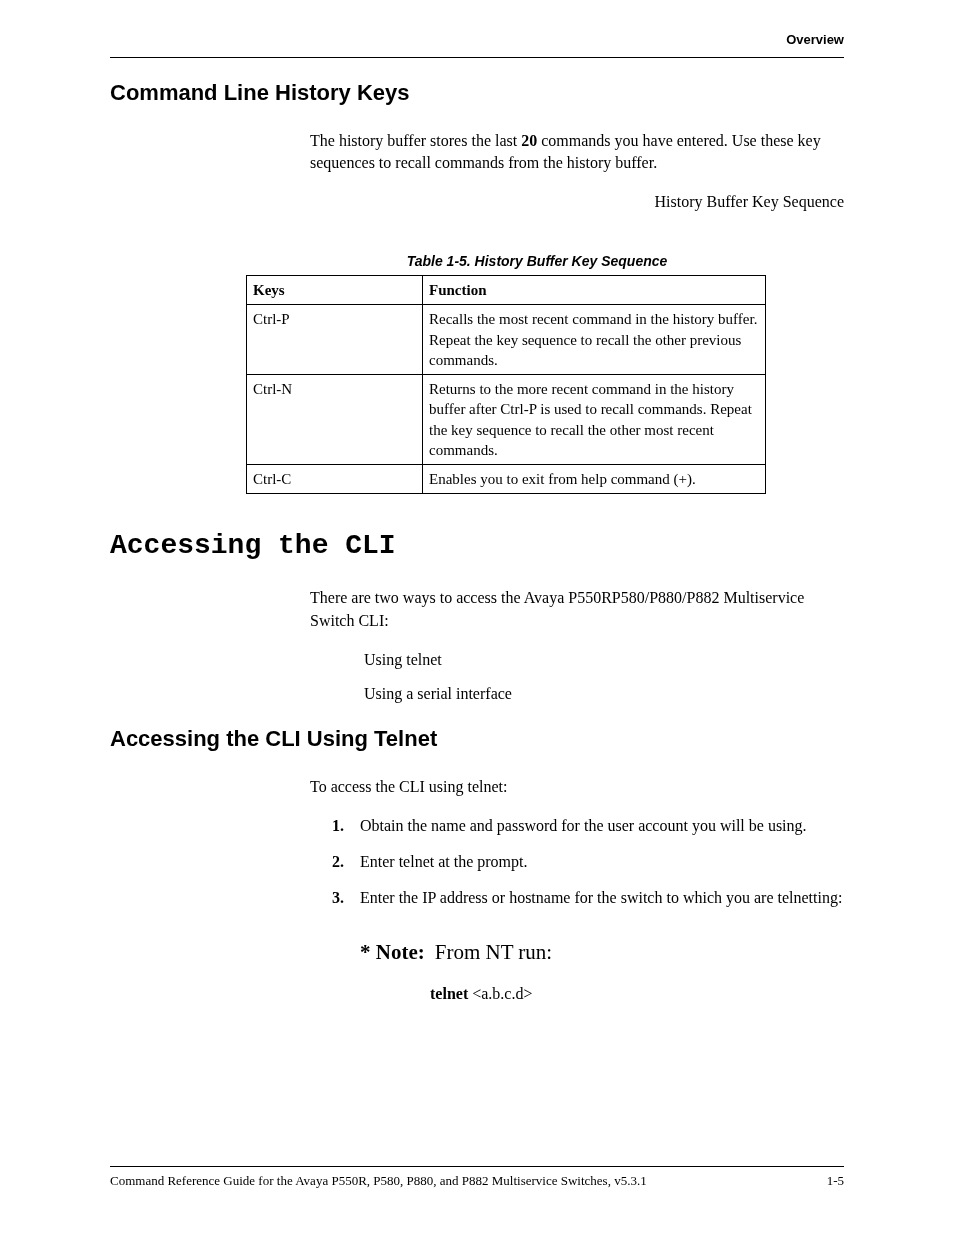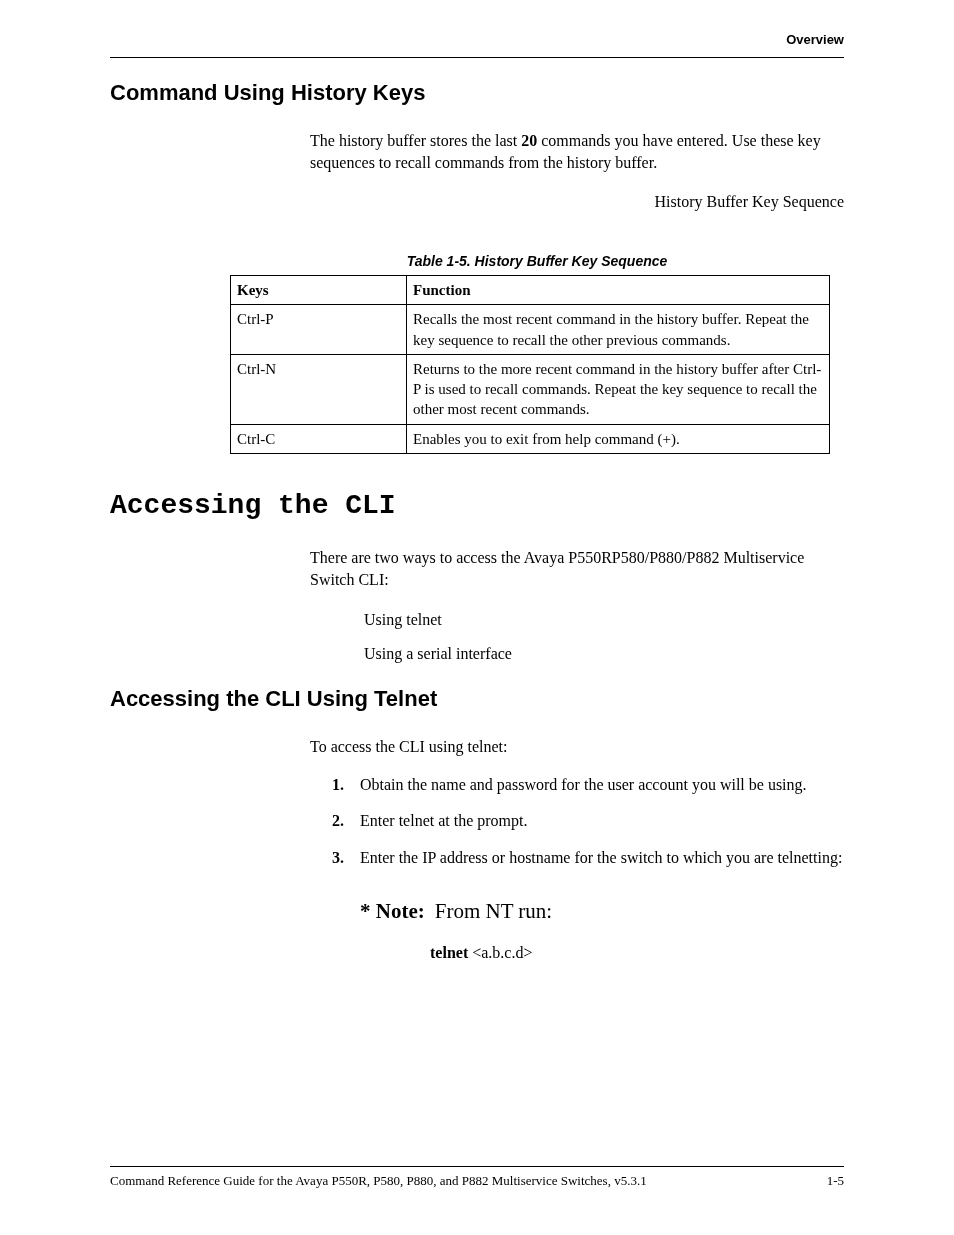--- a/index.html
+++ b/index.html
@@ -8,21 +8,21 @@
   .running-head { text-align: right; font-family: Verdana, Arial, sans-serif; font-weight: bold; font-size: 13px; margin-bottom: 10px; }
   .rule { border: 0; border-top: 1.5px solid #000; margin: 0 0 22px 0; }
   .h2 { font-family: Verdana, Arial, sans-serif; font-weight: bold; font-size: 22px; margin-bottom: 24px; }
   .h1 { font-family: Liberation Mono, monospace; font-weight: bold; font-size: 28px; margin: 36px 0 26px 0; }
   .body-col { margin-left: 200px; }
   .para { font-size: 16px; line-height: 1.4; margin-bottom: 16px; }
   .para-tight { font-size: 16px; line-height: 1.4; margin-bottom: 28px; text-align: right; }
   .bold { font-weight: bold; }
   .table-caption { font-family: Verdana, Arial, sans-serif; font-style: italic; font-weight: bold; font-size: 14px; text-align: center; margin-bottom: 6px; margin-top: 40px; }
   .tbl-wrap { margin-left: 120px; margin-bottom: 24px; }
-  table.key-table { border-collapse: collapse; width: 600px; }
+  table.key-table { border-collapse: collapse; width: 520px; margin-left: 16px; }
   table.key-table th, table.key-table td { border: 1px solid #000; padding: 4px 6px; font-size: 15px; text-align: left; vertical-align: top; line-height: 1.35; }
   table.key-table th { font-weight: bold; }
   ul.plain { list-style: none; padding-left: 54px; margin-bottom: 20px; }
   ul.plain li { font-size: 16px; line-height: 1.5; margin-bottom: 10px; }
   ol.steps { list-style: none; padding-left: 22px; margin-bottom: 30px; }
   ol.steps li { font-size: 16px; line-height: 1.4; margin-bottom: 14px; padding-left: 28px; position: relative; }
   ol.steps li .num { position: absolute; left: 0; font-weight: bold; }
   .note-row { display: flex; align-items: flex-start; margin-left: 50px; font-size: 21px; margin-bottom: 20px; }
   .note-label { font-weight: bold; white-space: nowrap; margin-right: 10px; }
   .telnet-cmd { margin-left: 120px; font-size: 16px; }
@@ -33,21 +33,21 @@
   .col2 { width: auto; }
 </style>
 </head>
 <body>
 
 <div class="page">
 
   <div class="running-head">Overview</div>
   <hr class="rule">
 
-  <div class="h2">Command Using History Keys</div>
+  <div class="h2">Command Line History Keys</div>
 
   <div class="body-col">
     <p class="para">
       <span>The history buffer stores the last </span><span class="bold">20</span><span> commands you have entered. Use these key sequences to recall commands from the history buffer.</span>
     </p>
     <p class="para-tight">History Buffer Key Sequence</p>
   </div>
 
   <div class="tbl-wrap">
     <div class="table-caption">Table 1-5.  History Buffer Key Sequence</div>

